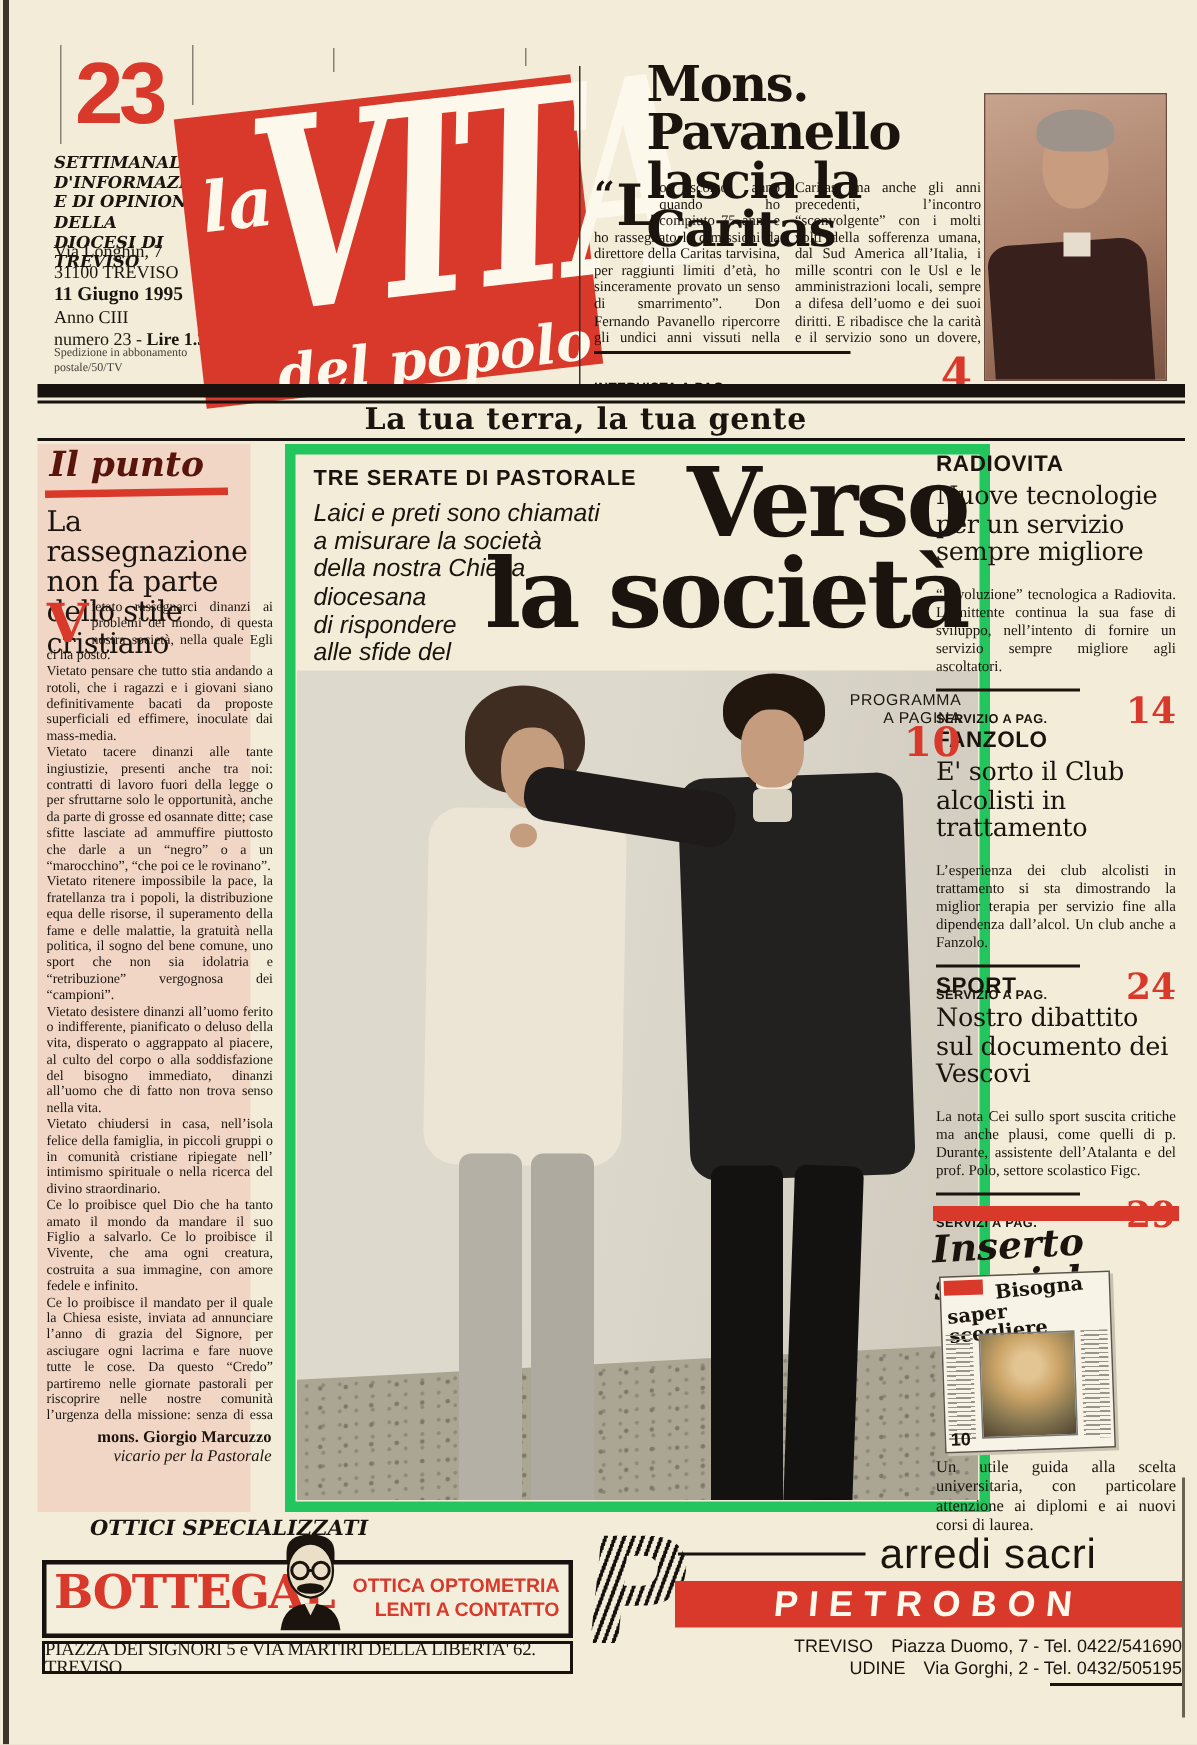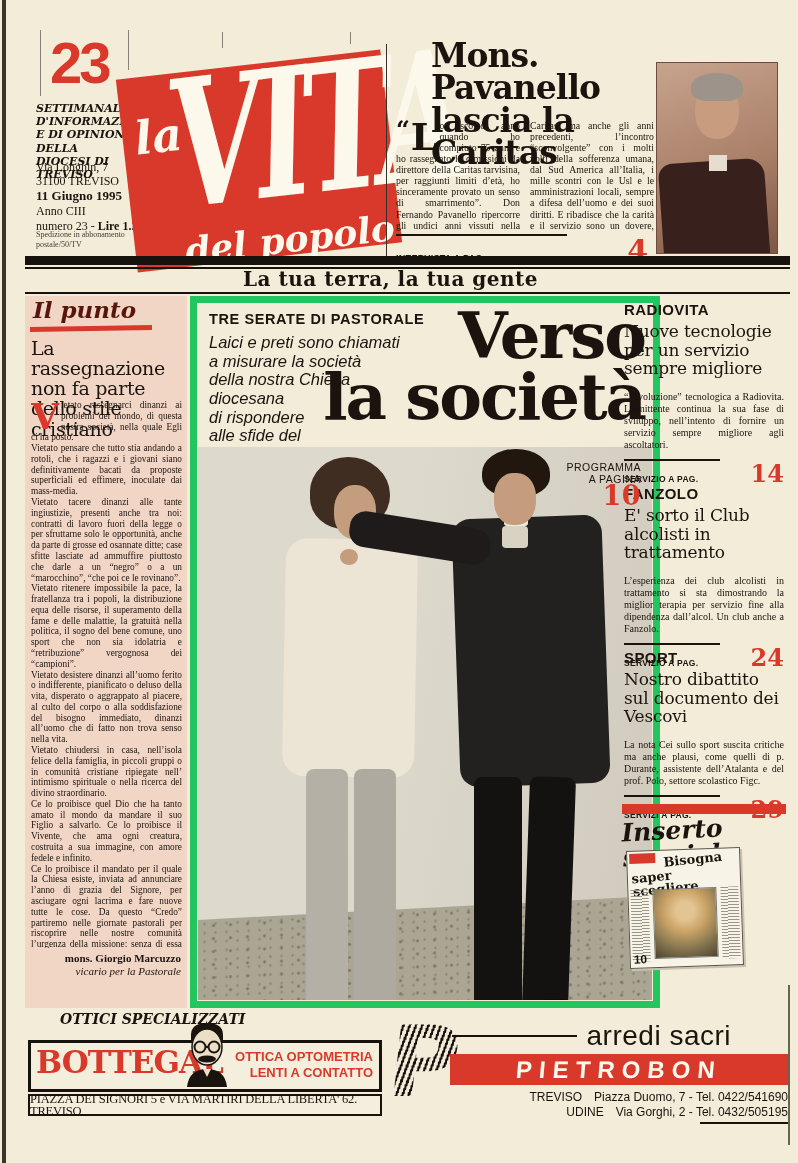--- a/index.html
+++ b/index.html
@@ -57,21 +57,21 @@
   .portrait .hair{position:absolute;left:34px;top:10px;width:52px;height:28px;background:#9d938a;border-radius:50% 50% 35% 35%;}
   .portrait .head{position:absolute;left:38px;top:20px;width:44px;height:56px;background:#c79c7f;border-radius:46%;}
   .portrait .shirt{position:absolute;left:52px;top:92px;width:18px;height:16px;background:#e6ddcf;}
 
   
   .band{left:25px;top:256px;width:765px;height:9px;background:#17120e;}
   .banner-line{left:25px;width:765px;height:2px;background:#17120e;}
   .banner-text{left:243px;top:269px;font:bold 20px/1 "DejaVu Serif",serif;letter-spacing:.5px;}
 
   
-  .punto-panel{left:25px;top:296px;width:162px;height:712px;background:var(--pink);}
+  .punto-panel{left:25px;top:296px;width:142px;height:712px;background:var(--pink);}
   .punto-kicker{position:absolute;left:8px;top:2px;font:bold italic 23px/1 "DejaVu Serif",serif;color:#59140c;}
   .punto-underline{position:absolute;left:5px;top:30px;width:122px;height:5px;background:var(--red);transform:rotate(-1deg);}
   .punto-title{position:absolute;left:6px;top:42px;width:152px;font:19px/1.06 "DejaVu Serif",serif;letter-spacing:-.3px;}
   .punto-body{position:absolute;left:6px;top:104px;width:151px;height:548px;font:9.3px/1.16 "Liberation Serif",serif;text-align:justify;overflow:hidden;}
   .punto-drop{float:left;font:bold 36px/0.75 "DejaVu Serif",serif;color:var(--red);margin:3px 2px 0 0;}
   .punto-sign{position:absolute;left:6px;top:656px;width:150px;text-align:right;font:bold 11px/1.2 "Liberation Serif",serif;}
   .punto-sign .role{font-weight:normal;font-style:italic;}
 
   
   .feature-box{left:190px;top:296px;width:470px;height:712px;border:7px solid #22c55e;}
@@ -305,20 +305,21 @@
   <div class="abs inserto-kicker">Inserto speciale</div>
   <div class="abs thumb">
     <div class="mini-red"></div>
     <div class="t1">Bisogna</div>
     <div class="t2">saper scegliere</div>
     <div class="cols" style="left:2px;"></div>
     <div class="cols" style="right:2px;"></div>
     <div class="photo-w"></div>
     <div class="pnum">10</div>
   </div>
+  <div class="abs side-caption">Un utile guida alla scelta universitaria, con particolare attenzione ai diplomi e ai nuovi corsi di laurea.</div>
 
   <div class="abs bott-tag">
     <span>OTTICI SPECIALIZZATI</span>
   </div>
   <div class="abs bott-box">
     <div class="bott-brand">BOTTEGAL</div>
     <div class="bott-face">
       <svg width="48" height="66" viewBox="0 0 48 66">
         <path d="M8 14 Q8 2 24 2 Q40 2 40 14 L40 20 L8 20 Z" fill="#1b140e"></path>
         <ellipse cx="24" cy="26" rx="15" ry="18" fill="#ecdfc8" stroke="#1b140e" stroke-width="1.5"></ellipse>

